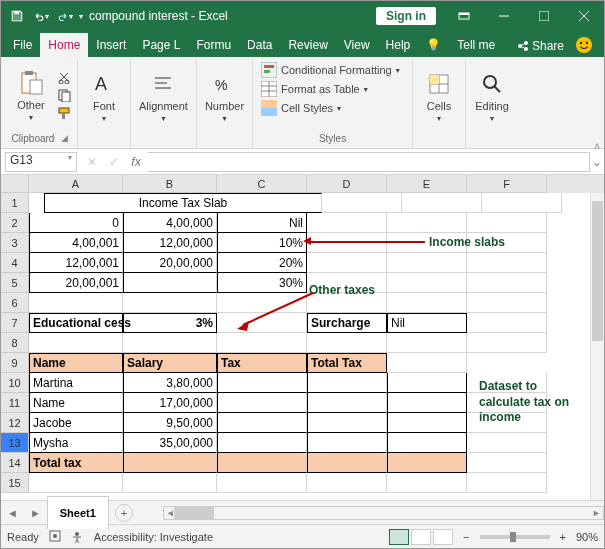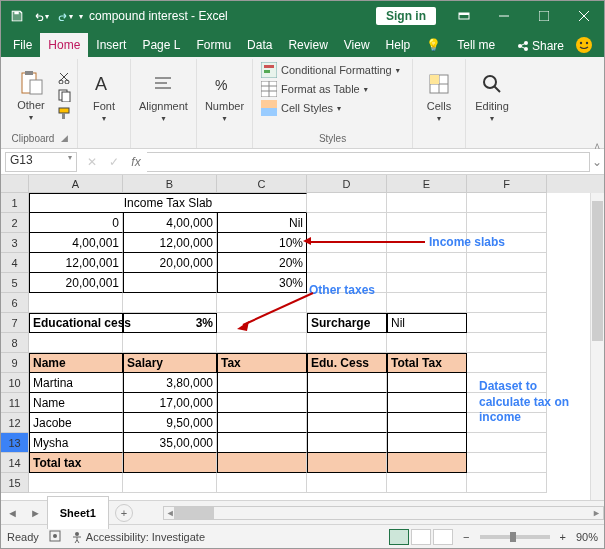--- a/index.html
+++ b/index.html
@@ -47,38 +47,38 @@
 .colheads { display: flex; background: #e6e6e6; position: sticky; top: 0; }
 .rowhead { background: #e6e6e6; border-right: 1px solid #ccc; border-bottom: 1px solid #ccc; text-align: center; color: #333; font-size: 11px; display: flex; align-items: center; justify-content: center; }
 .colhead { border-right: 1px solid #ccc; border-bottom: 1px solid #ccc; text-align: center; color: #333; font-size: 11px; height: 18px; display: flex; align-items: center; justify-content: center; }
 .corner { background: #e6e6e6; border-right: 1px solid #ccc; border-bottom: 1px solid #ccc; }
 .sheet-body { position: relative; }
 .row { display: flex; }
 .cell { border-right: 1px solid #d4d4d4; border-bottom: 1px solid #d4d4d4; height: 20px; padding: 1px 3px; overflow: visible; white-space: nowrap; display: flex; align-items: center; }
 .cell.right { justify-content: flex-end; }
 .cell.center { justify-content: center; }
 .black-border { border: 1px solid #000 !important; }
-.bb-top { border-top: 1px solid #000 !important; }
+.bb-top { border-top: 1px solid #000 !important; margin-left: 15px; }
 .bb-left { border-left: 1px solid #000 !important; }
 .bb-right { border-right: 1px solid #000 !important; }
 .bb-bottom { border-bottom: 1px solid #000 !important; }
 .hdr-cell { background: #f8cbad; font-weight: bold; }
 .bold { font-weight: bold; }
 
 
 .cw-rh { width: 28px; }
 .cw-a { width: 94px; }
 .cw-b { width: 94px; }
 .cw-c { width: 90px; }
 .cw-d { width: 80px; }
 .cw-e { width: 80px; }
 .cw-f { width: 80px; }
 
 
-.annot { position: absolute; color: #3b82f6; font-size: 12px; font-weight: bold; pointer-events: none; }
+.annot { position: absolute; color: #14532d; font-size: 12px; font-weight: bold; pointer-events: none; }
 .arrow-line { position: absolute; background: #c00000; height: 2px; pointer-events: none; }
 .arrow-head { position: absolute; width: 0; height: 0; border-top: 4px solid transparent; border-bottom: 4px solid transparent; pointer-events: none; }
 
 
 .sheettabs { height: 24px; border-top: 1px solid #d4d4d4; display: flex; align-items: center; font-size: 11px; background: #f3f3f3; }
 .sheettabs .nav { padding: 0 6px; color: #777; }
 .sheettab { background: #fff; border: 1px solid #ccc; border-bottom: none; padding: 10px 12px; font-weight: bold; }
 .addsheet { width: 18px; height: 18px; border: 1px solid #ccc; border-radius: 50%; display: flex; align-items: center; justify-content: center; margin-left: 6px; color: #666; }
 .hscroll { flex: 1; margin-left: 30px; height: 14px; background: #f3f3f3; border: 1px solid #ccc; position: relative; }
 .hscroll-thumb { position: absolute; left: 10px; width: 40px; top: 0; bottom: 0; background: #cdcdcd; }
@@ -443,21 +443,20 @@
           <div class="cell cw-d"></div>
           <div class="cell cw-e"></div>
           <div class="cell cw-f"></div>
     </div>
 
     <div class="row">
           <div class="rowhead cw-rh">9</div>
       <div class="cell cw-a hdr-cell black-border">Name</div>
       <div class="cell cw-b hdr-cell black-border">Salary</div>
       <div class="cell cw-c hdr-cell black-border">Tax</div>
-      <div class="cell cw-d hdr-cell black-border">Edu. Cess</div>
       <div class="cell cw-e hdr-cell black-border">Total Tax</div>
       <div class="cell cw-f"></div>
     </div>
 
     <div class="row">
           <div class="rowhead cw-rh">10</div>
       <div class="cell cw-a bb-left bb-bottom">Martina</div>
       <div class="cell cw-b right bb-left bb-bottom">3,80,000</div>
       <div class="cell cw-c bb-left bb-bottom"></div>
       <div class="cell cw-d bb-left bb-bottom"></div>
@@ -544,21 +543,21 @@
       <div style="position:absolute;right:2px;top:1px;color:#888;font-size:9px">►</div>
     </div>
 </div>
 
 <div class="status">
   <span>Ready</span>
   <span><svg width="12" height="12">
         <rect x="1" y="1" width="10" height="10" fill="none" stroke="#666"></rect>
         <circle cx="6" cy="6" r="2" fill="#666"></circle>
       </svg></span>
-  <span style="display:flex;align-items:center;gap:3px">
+  <span style="display:flex;align-items:center;gap:11px">
       <svg width="12" height="12">
         <circle cx="6" cy="3" r="2" fill="#666"></circle>
         <path d="M2 6 L10 6 M6 6 L6 10 M4 12 L6 9 L8 12" stroke="#666" fill="none"></path>
       </svg>
       <span>Accessibility: Investigate</span>
     </span>
   <div class="flex"></div>
   <div class="viewbtns">
     <div class="viewbtn active"></div>
     <div class="viewbtn"></div>

